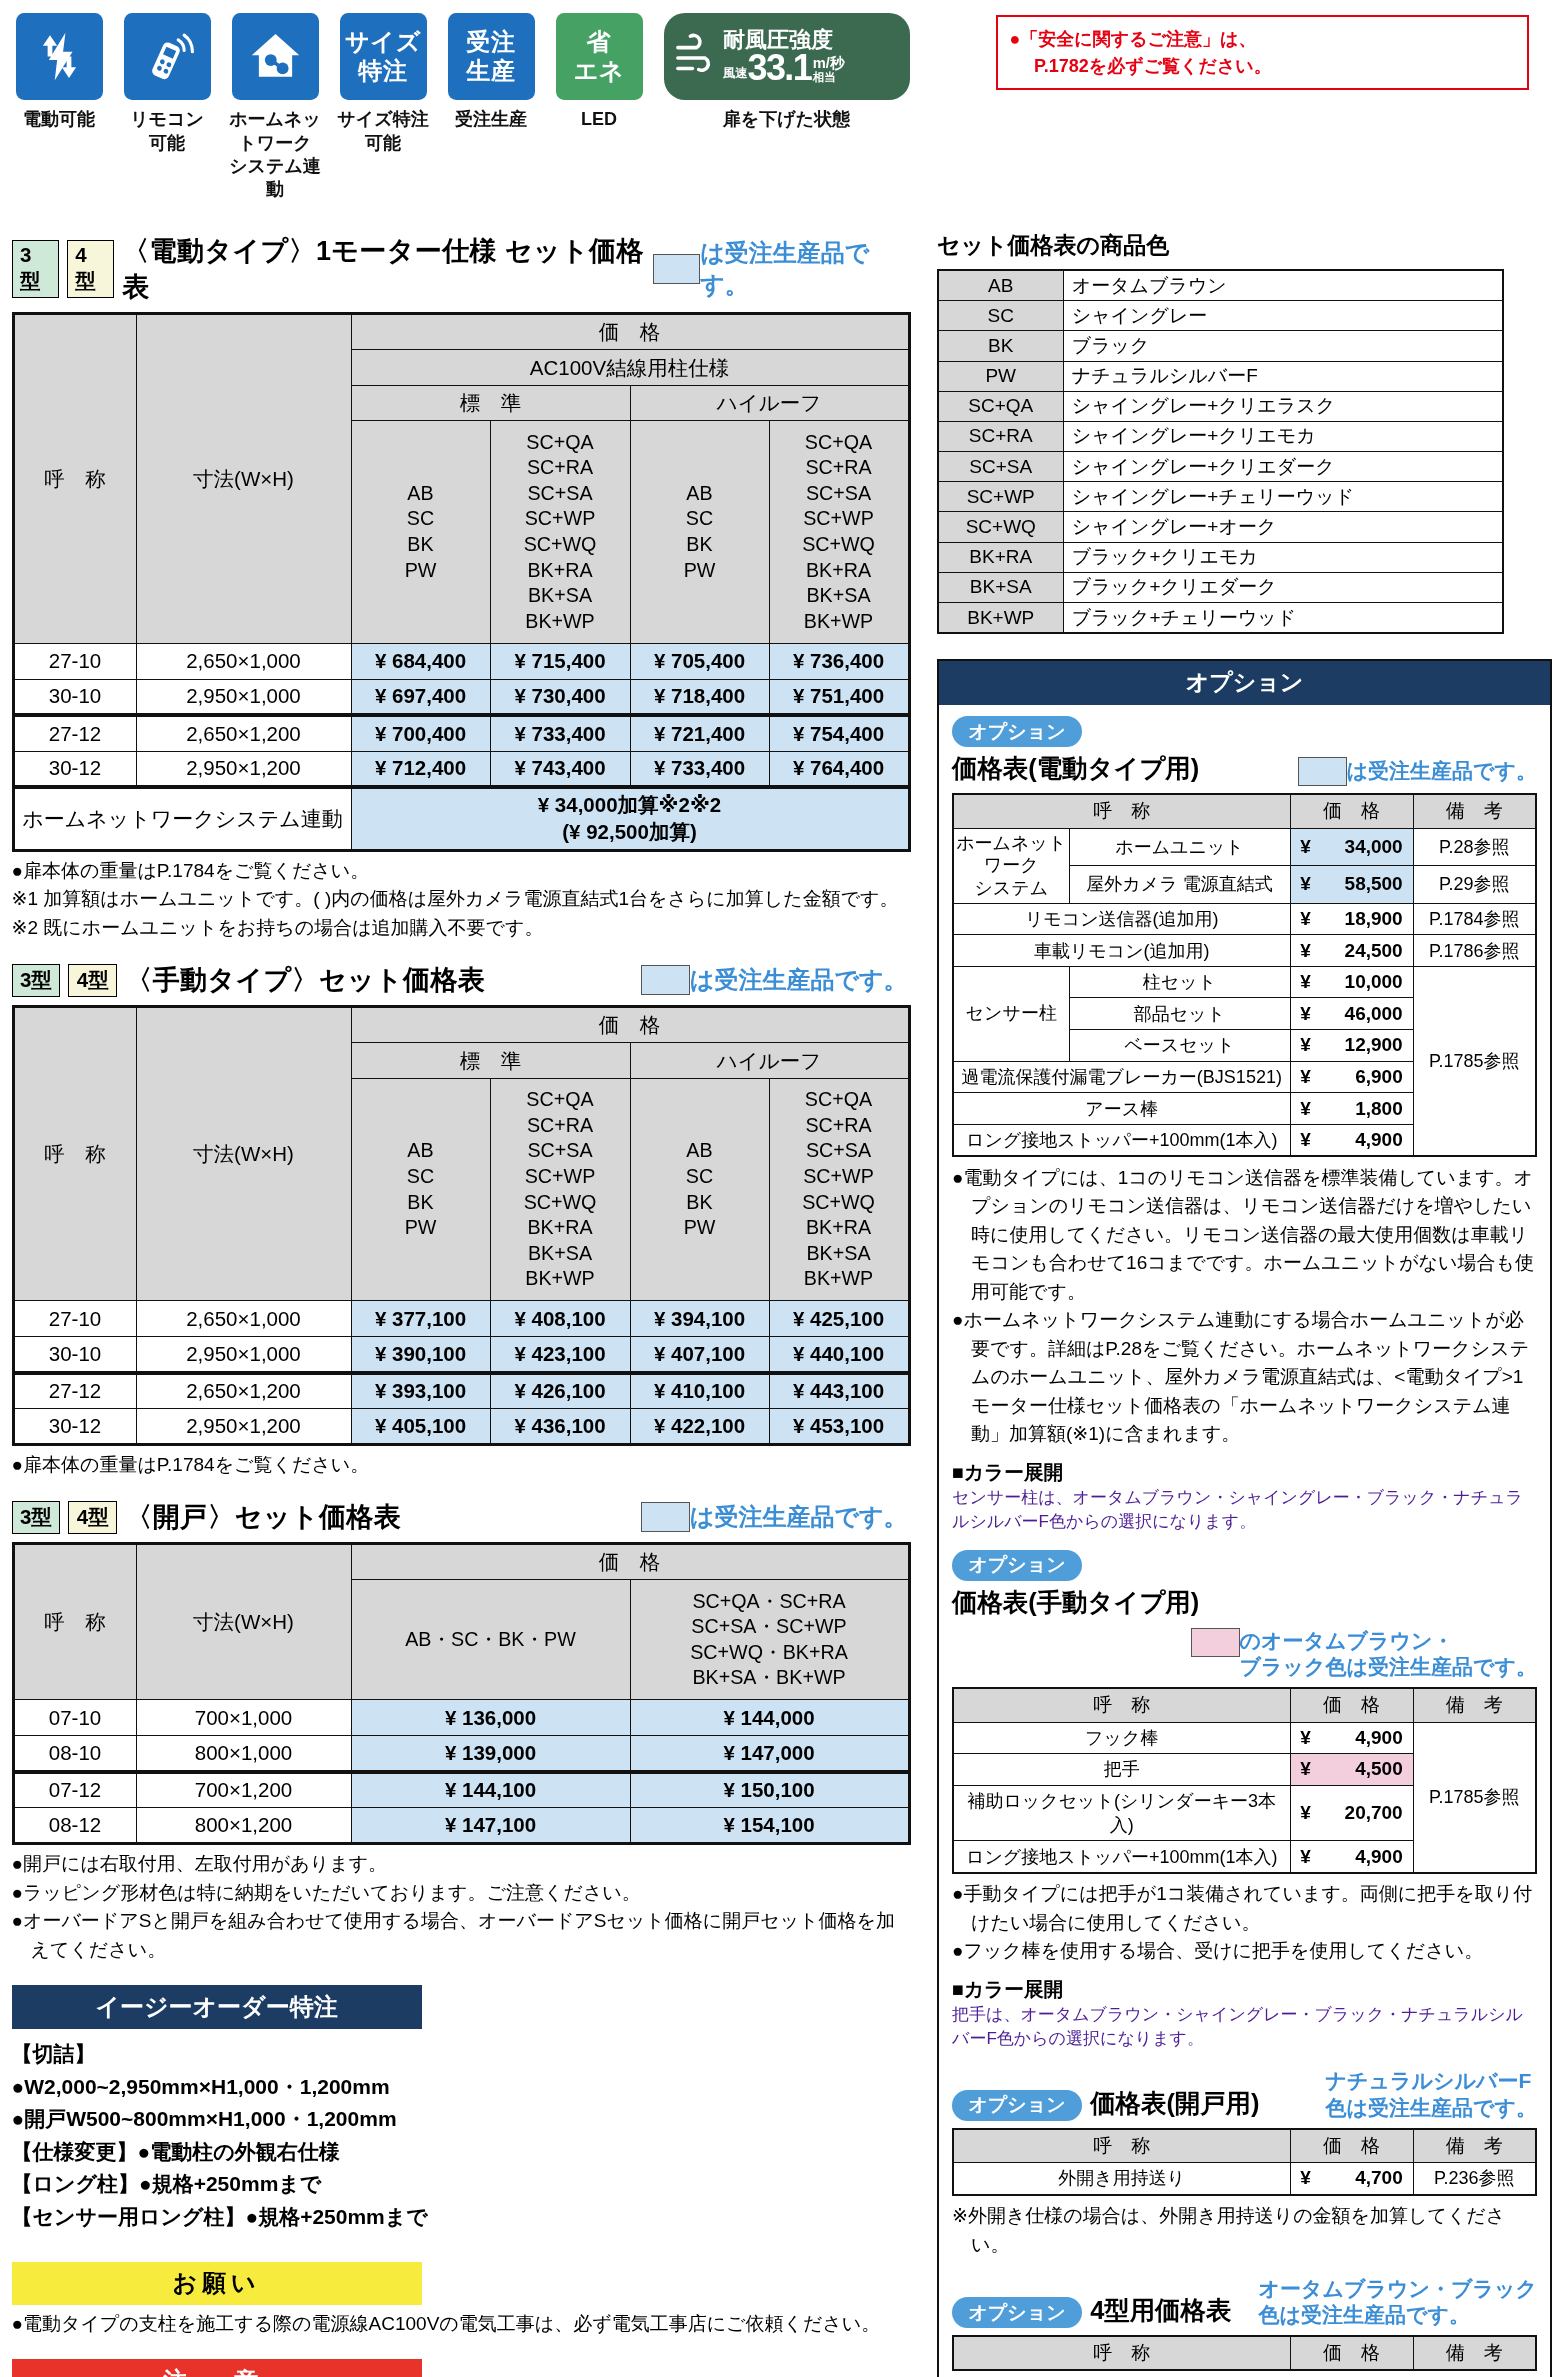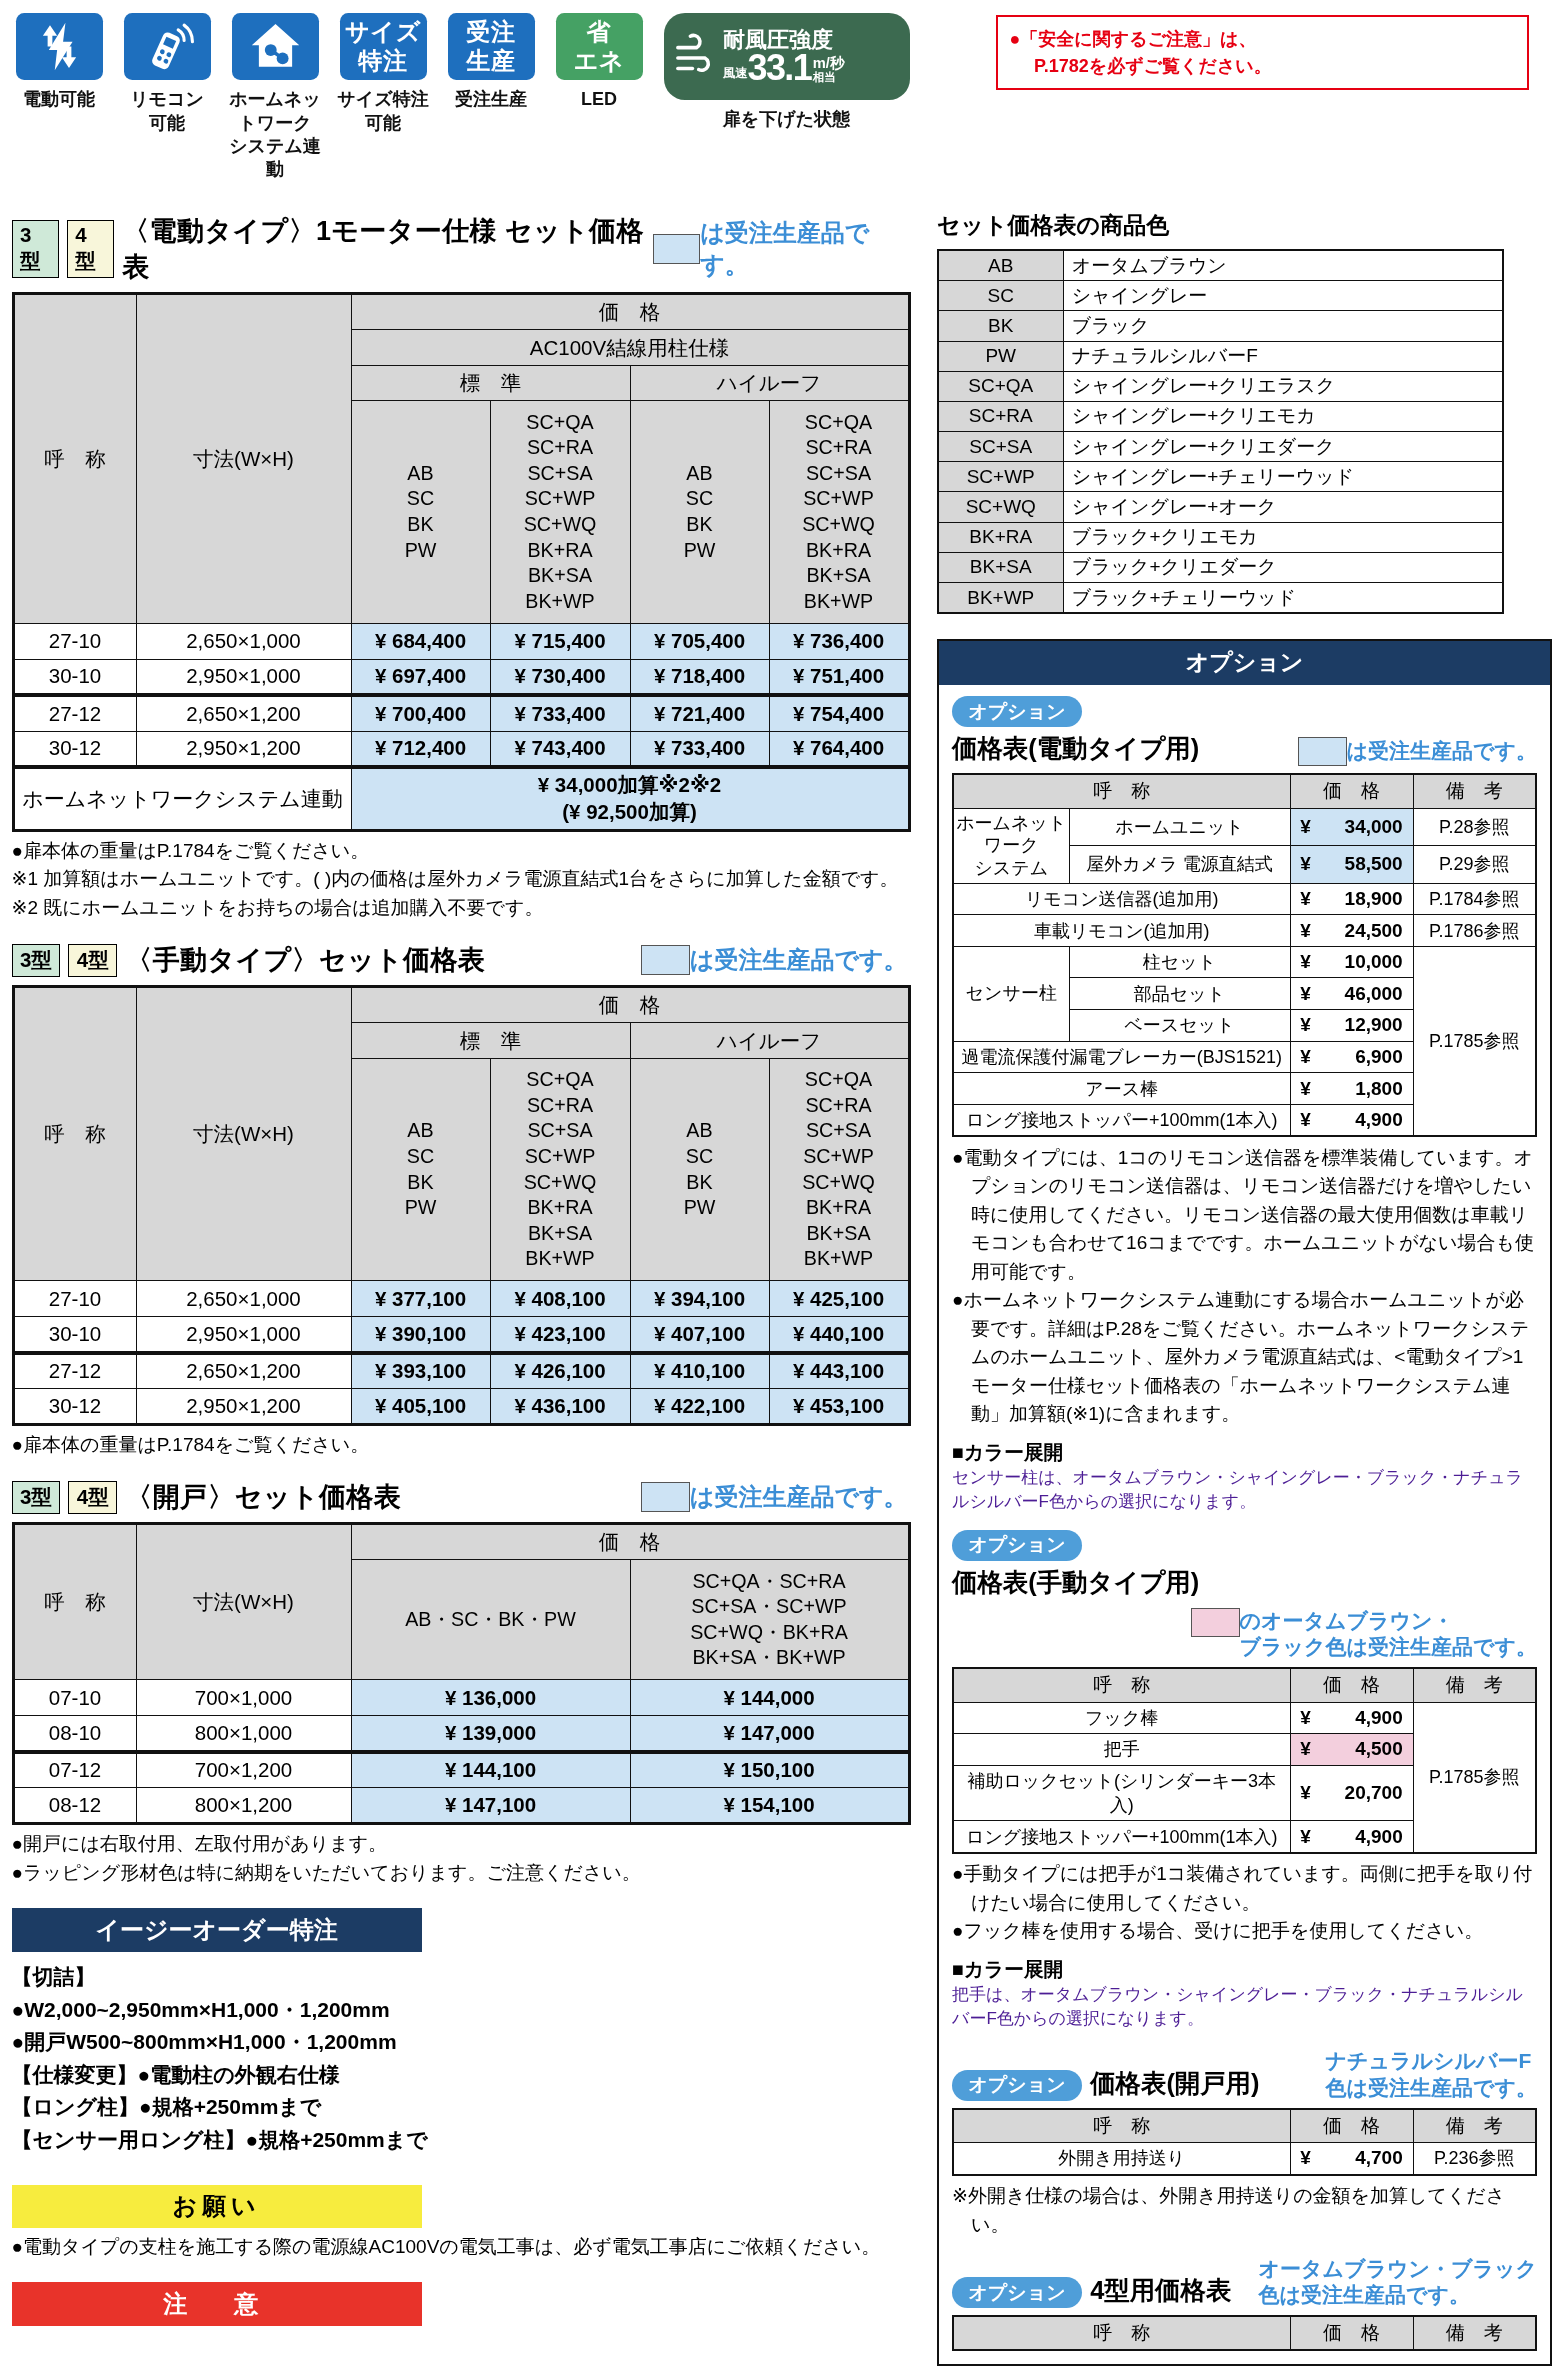--- a/index.html
+++ b/index.html
@@ -3,21 +3,21 @@
 <meta charset="utf-8">
 <style>
   * { box-sizing: border-box; margin:0; padding:0; }
   body { font-family:"Liberation Sans","DejaVu Sans",sans-serif; background:#fff; }
   .page { position:relative; width:1555px; height:2377px; background:#fff; padding:13px 8.2px 0 11.5px; overflow:hidden; }
 
   
   .icons-row { display:flex; align-items:flex-start; gap:13px; }
   .icon-cell { display:flex; flex-direction:column; align-items:center; width:95px; }
   .icon-cell.wide { width:254px; }
-  .icon-tile { width:87px; height:67px; background:#1e6fbe; border-radius:8.2px; color:#fff;
+  .icon-tile { width:87px; height:87px; background:#1e6fbe; border-radius:8.2px; color:#fff;
     display:flex; align-items:center; justify-content:center; flex-direction:column; font-weight:bold; }
   .icon-tile.txt { font-size:24px; line-height:1.18; text-align:center; letter-spacing:0.8px; }
   .icon-tile.green { background:#45a164; }
   .wind-tile { width:246px; height:87px; background:#3c6a50; border-radius:21px; color:#fff;
     display:flex; align-items:center; padding:0 9.8px; gap:6.6px; }
   .wind-txt { display:flex; flex-direction:column; line-height:1.05; }
   .wind-title { font-size:22px; font-weight:bold; }
   .wind-row { display:flex; align-items:flex-end; }
   .wind-pre { font-size:12.3px; font-weight:bold; margin-bottom:4.9px; }
   .wind-val { font-size:36px; font-weight:bold; letter-spacing:-1.6px; line-height:0.95; }
@@ -433,20 +433,21 @@
               <td>08-12</td>
               <td>800×1,200</td>
               <td class="price">¥ 147,100</td>
               <td class="price">¥ 154,100</td>
             </tr>
           </tbody>
       </table>
       <div class="note" id="notes-kaito">
           <div>●開戸には右取付用、左取付用があります。</div>
           <div>●ラッピング形材色は特に納期をいただいております。ご注意ください。</div>
+          <div>●オーバードアSと開戸を組み合わせて使用する場合、オーバードアSセット価格に開戸セット価格を加えてください。</div>
         </div>
 
       <div class="bar navy">イージーオーダー特注</div>
       <div class="easy-lines" style="white-space: pre-line;">【切詰】
 ●W2,000~2,950mm×H1,000・1,200mm
 ●開戸W500~800mm×H1,000・1,200mm
 【仕様変更】●電動柱の外観右仕様
 【ロング柱】●規格+250mmまで
 【センサー用ロング柱】●規格+250mmまで</div>
 

